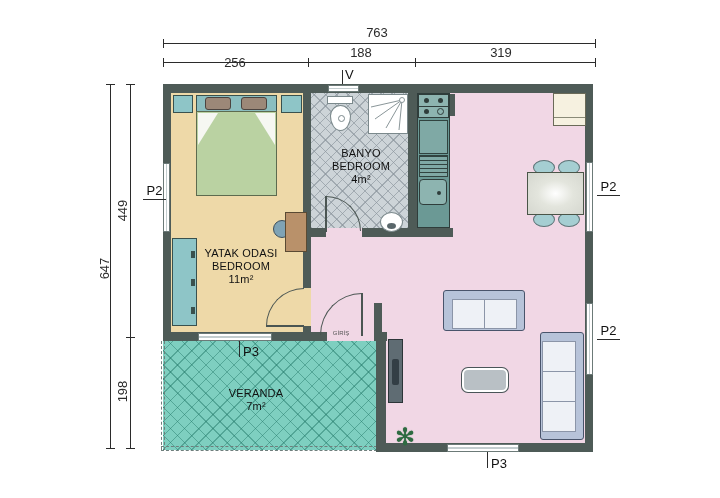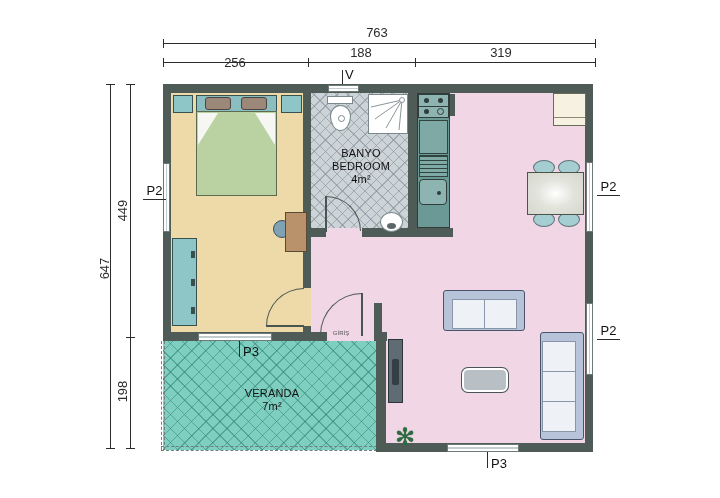--- a/index.html
+++ b/index.html
@@ -153,28 +153,33 @@
   <div class="abs arc" style="left:266px;top:288px;width:38px;height:38px;border-top:1px solid #4a5552;border-left:1px solid #4a5552;border-top-left-radius:100% 100%;"></div>
   <div class="abs leaf" style="left:266px;top:325px;width:38px;height:2px;"></div>
 
   <div class="abs arc" style="left:326px;top:196px;width:35px;height:35px;border-top:1px solid #4a5552;border-right:1px solid #4a5552;border-top-right-radius:100% 100%;"></div>
   <div class="abs leaf" style="left:325px;top:196px;width:2px;height:36px;"></div>
 
   <div class="abs arc" style="left:320px;top:293px;width:42px;height:42px;border-top:1px solid #4a5552;border-left:1px solid #4a5552;border-top-left-radius:100% 100%;"></div>
   <div class="abs leaf" style="left:361px;top:293px;width:2px;height:43px;"></div>
   <div class="abs" style="left:327px;top:330px;width:28px;font-size:6px;color:#555;text-align:center;">GİRİŞ</div>
 
+  <div class="abs lbl" style="left:196px;top:247px;width:90px;">
+    <div>YATAK ODASI</div>
+    <div>BEDROOM</div>
+    <div>11m²</div>
+  </div>
   <div class="abs lbl" style="left:316px;top:147px;width:90px;">
     <div>BANYO</div>
     <div>BEDROOM</div>
     <div>4m²</div>
   </div>
   <div class="abs lbl" style="left:379px;top:248px;width:140px;">
   </div>
-  <div class="abs lbl" style="left:227px;top:387px;width:90px;">
+  <div class="abs lbl" style="left:211px;top:387px;width:90px;">
     <div>VERANDA</div>
     <div>7m²</div>
   </div>
 
   <div class="abs opening-lbl lbl-underline" style="left:143px;top:183px;width:23px;">P2</div>
   <div class="abs opening-lbl lbl-underline" style="left:597px;top:179px;width:23px;">P2</div>
   <div class="abs opening-lbl lbl-underline" style="left:597px;top:323px;width:23px;">P2</div>
 
   <div class="abs lbl-tick" style="left:239px;top:341px;height:16px;"></div>
   <div class="abs opening-lbl" style="left:243px;top:344px;">P3</div>

